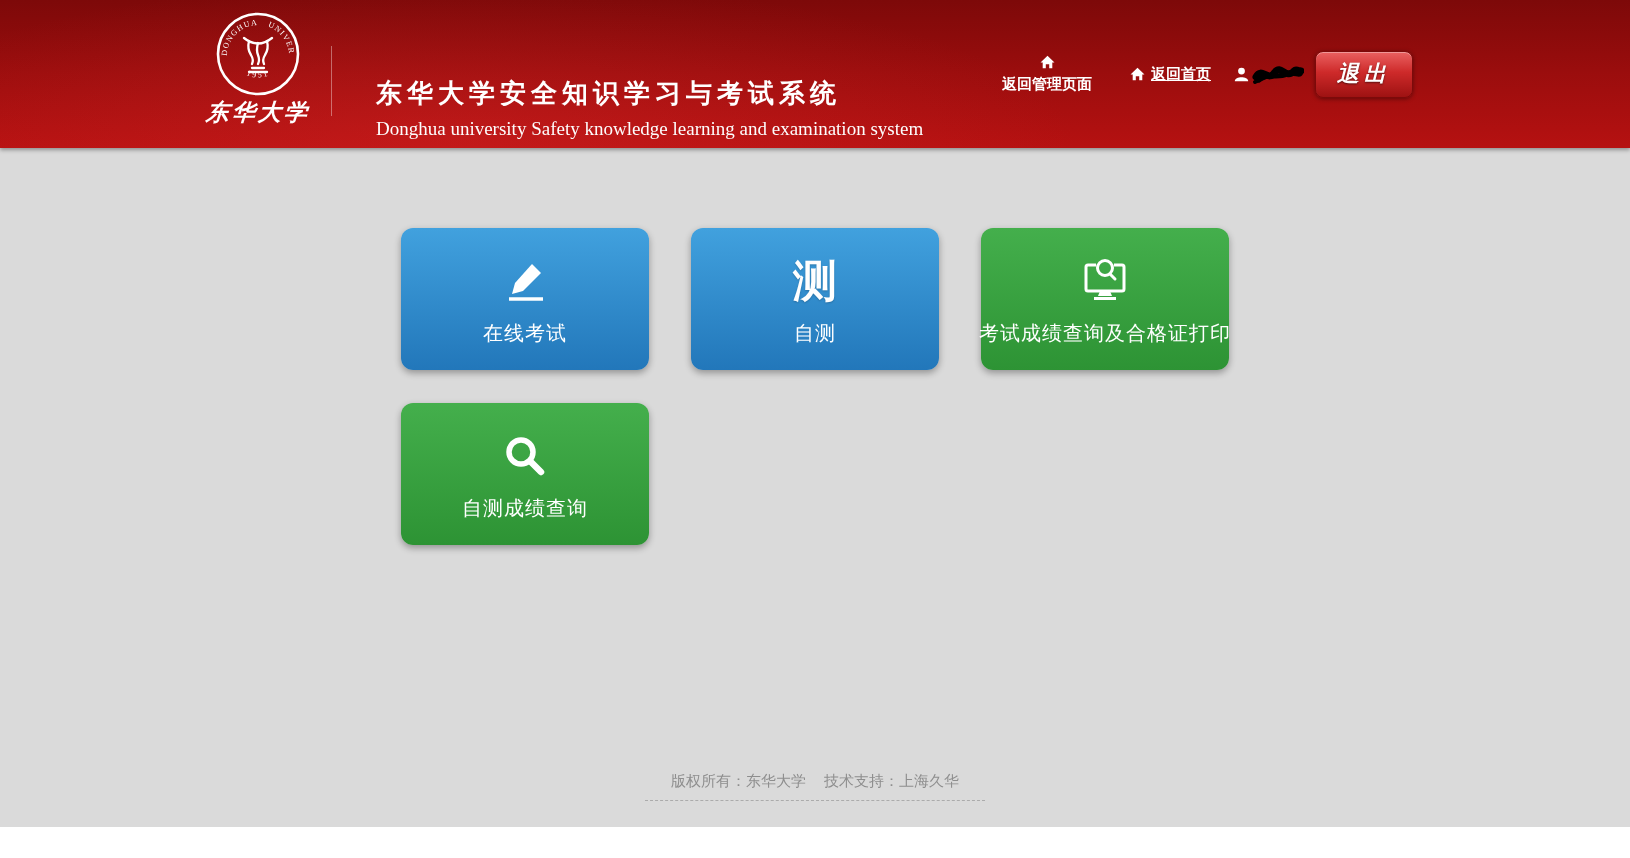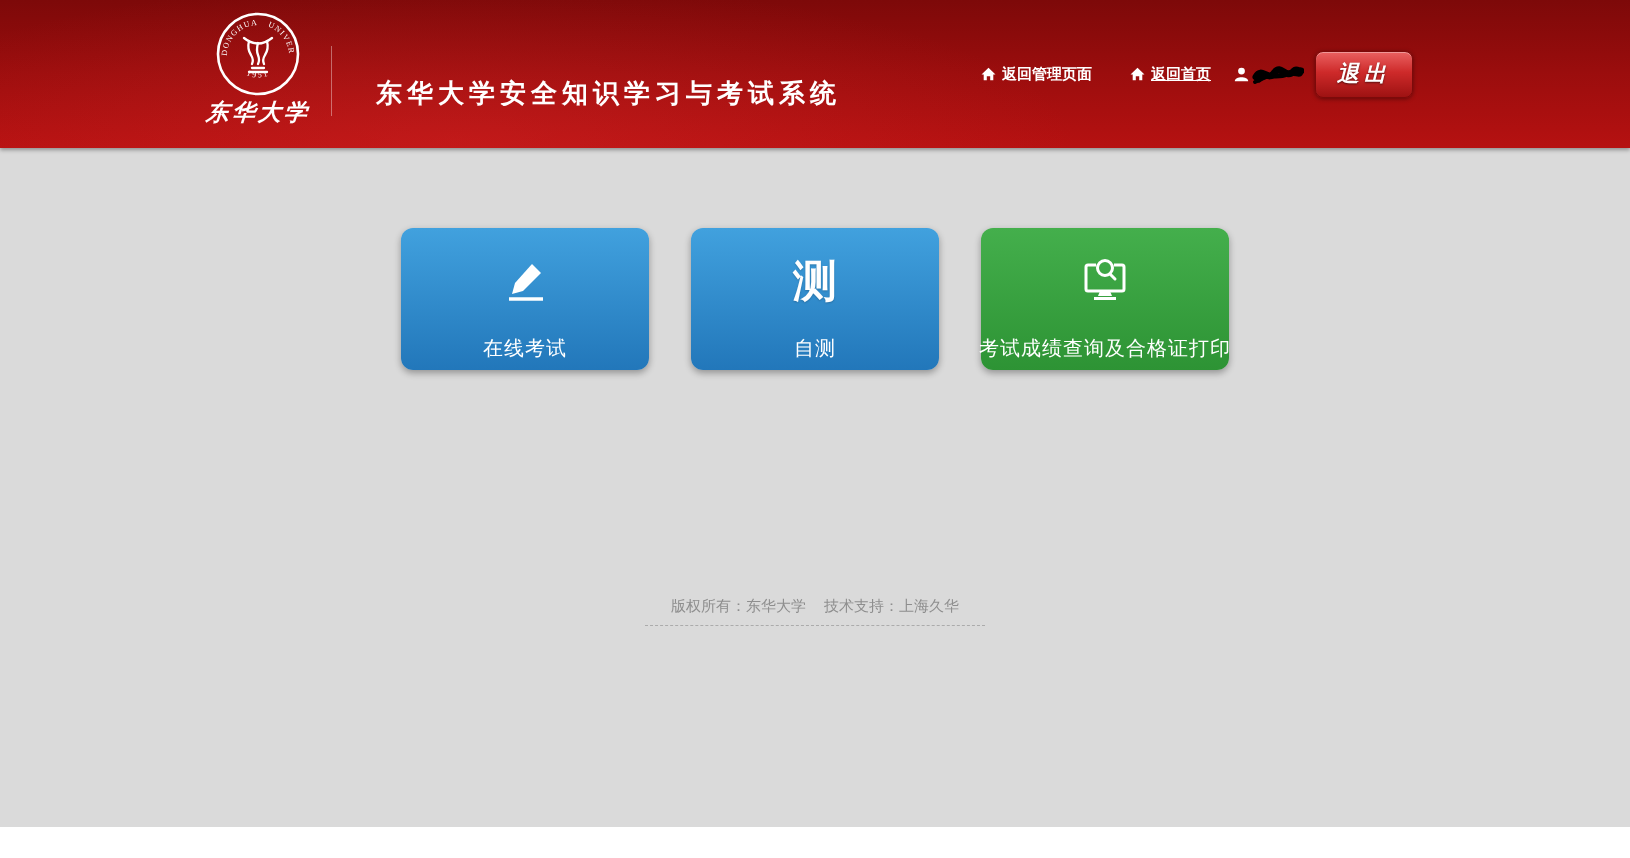--- a/index.html
+++ b/index.html
@@ -50,21 +50,21 @@
   }
   .nav {
     position:absolute; right:217px; top:0; height:148px;
     display:flex; align-items:center;
   }
   .nav-item {
     display:flex; align-items:center; gap:6px;
     font-size:15px; font-weight:bold; color:#fff;
     cursor:pointer; white-space:nowrap;
   }
-  .nav-item.first { margin-right:38px; }
+  .nav-item.first { margin-right:38px;flex-direction:column; }
   .nav-item.second { margin-right:23px;text-decoration:underline; }
   .user-box { display:flex; align-items:center; gap:3px; margin-right:11px; }
   .logout-btn {
     width:98px; height:47px;
     background:linear-gradient(180deg, #ea6161 0%, #ce2a2a 45%, #9e1212 100%);
     border:1px solid #7c0a0a;
     border-radius:8px;
     color:#fff; font-size:22px; font-weight:bold; letter-spacing:5px;
     font-family:"DejaVu Serif", serif;
     text-shadow:0 1px 2px rgba(0,0,0,.55);
@@ -91,21 +91,21 @@
   .tile.green { background:linear-gradient(180deg, #44af4c 0%, #2d9334 100%); }
   .tile-icon {
     height:52px; margin-top:27px;
     display:flex; align-items:center; justify-content:center;
   }
   .tile-glyph {
     font-size:44px; font-weight:bold; line-height:52px;
     text-shadow:0 1px 2px rgba(0,0,0,.2);
   }
   .tile-label {
-    margin-top:28px; font-size:20px; letter-spacing:1px;
+    margin-top:13px; font-size:20px; letter-spacing:1px;
     white-space:nowrap;
   }
 
   
   .footer {
     width:340px; margin:227px auto 0;
     text-align:center;
     font-family:"DejaVu Serif", serif;
     font-size:15px; color:#8e8e8e;
     padding-bottom:9px;
@@ -148,20 +148,21 @@
         <path d="M33 60 h18"></path>
       </g>
     </svg>
     <span class="logo-script">东华大学</span>
   </div>
 
   <div class="header-sep"></div>
 
   <div class="titles">
     <div class="title-cn">东华大学安全知识学习与考试系统</div>
+    <div class="title-en">Donghua university Safety knowledge learning and examination system</div>
   </div>
 
   <div class="nav">
 
     <div class="nav-item first">
       <svg width="15" height="14" viewBox="0 0 15 14">
         <path d="M7.5 0.8 L14.5 7.4 H12.3 V13.2 H9.2 V9.2 H5.8 V13.2 H2.7 V7.4 H0.5 Z" fill="#fff"></path>
       </svg>
       <span>返回管理页面</span>
     </div>
@@ -216,20 +217,29 @@
           <path d="M17 6 H9 A2 2 0 0 0 7 8 V30 A2 2 0 0 0 9 32 H43 A2 2 0 0 0 45 30 V8 A2 2 0 0 0 43 6 H35" fill="none" stroke="#fff" stroke-width="3"></path>
           <circle cx="26" cy="9" r="7.5" fill="none" stroke="#fff" stroke-width="3"></circle>
           <line x1="31" y1="15" x2="36" y2="20" stroke="#fff" stroke-width="3" stroke-linecap="round"></line>
           <path d="M21 32 H31 L33 37 H19 Z" fill="#fff"></path>
           <line x1="15" y1="39.5" x2="37" y2="39.5" stroke="#fff" stroke-width="3"></line>
         </svg>
       </div>
       <div class="tile-label">考试成绩查询及合格证打印</div>
     </div>
 
+    <div class="tile green">
+      <div class="tile-icon">
+        <svg width="46" height="46" viewBox="0 0 46 46">
+          <circle cx="19" cy="19" r="12" fill="none" stroke="#fff" stroke-width="5.5"></circle>
+          <line x1="28.5" y1="28.5" x2="39" y2="39" stroke="#fff" stroke-width="6.5" stroke-linecap="round"></line>
+        </svg>
+      </div>
+      <div class="tile-label">自测成绩查询</div>
+    </div>
 
 
   </div>
 
   <div class="footer">
     <span>版权所有：东华大学</span><span class="sep"></span><span>技术支持：上海久华</span>
   </div>
 </div>
 
 <div class="white-strip"></div>

